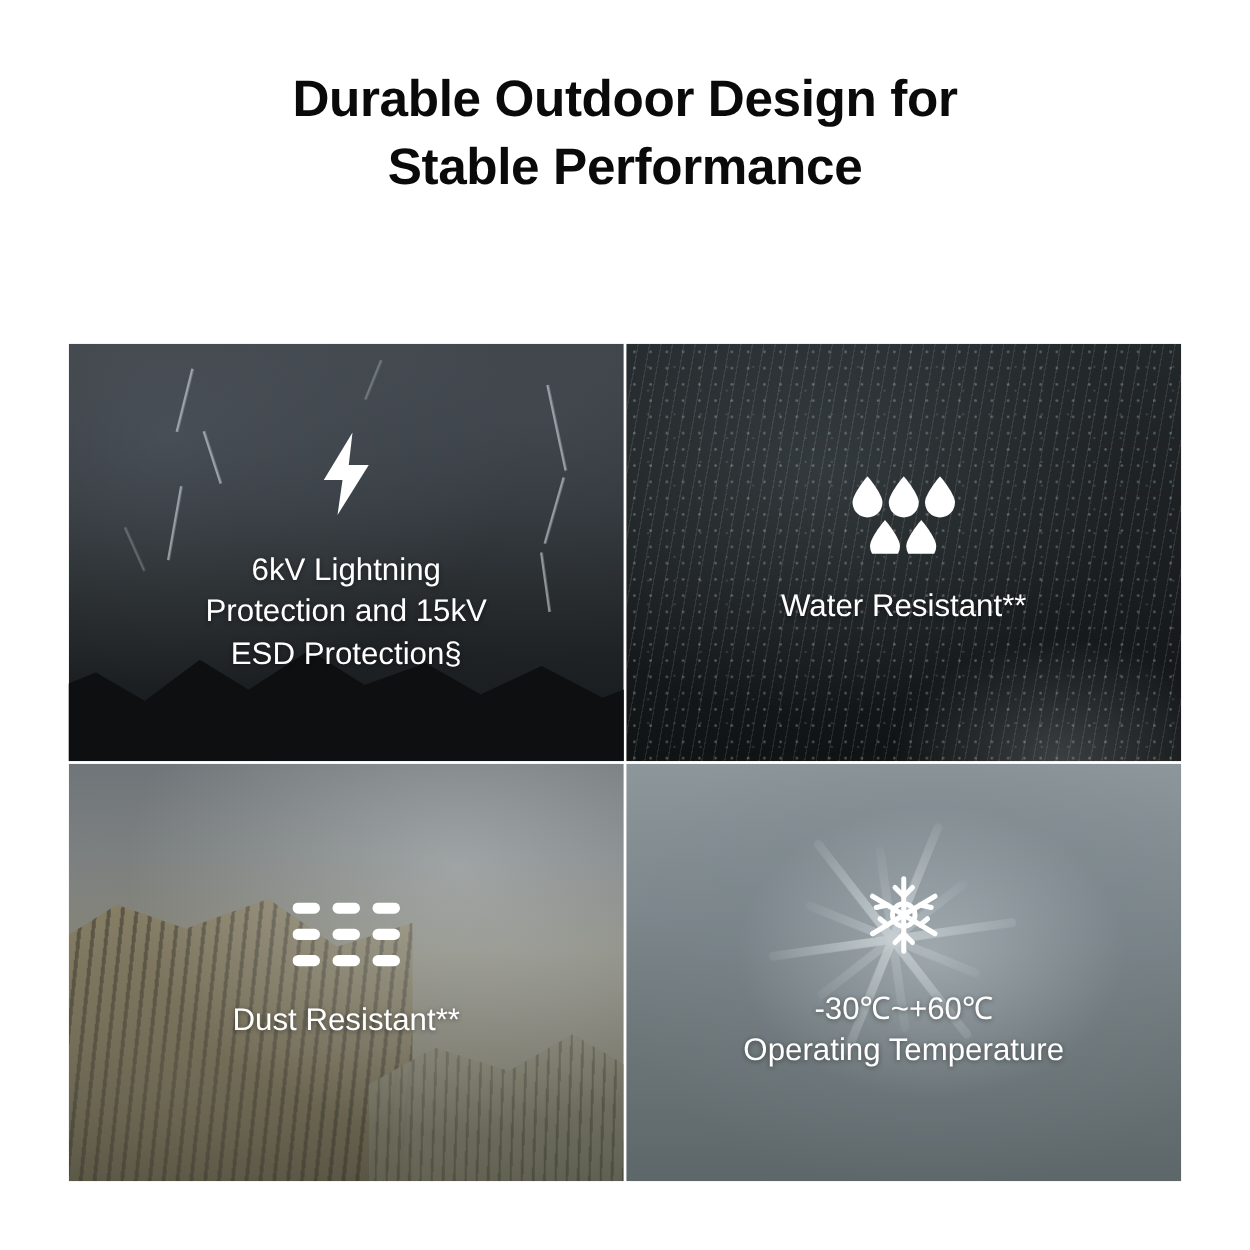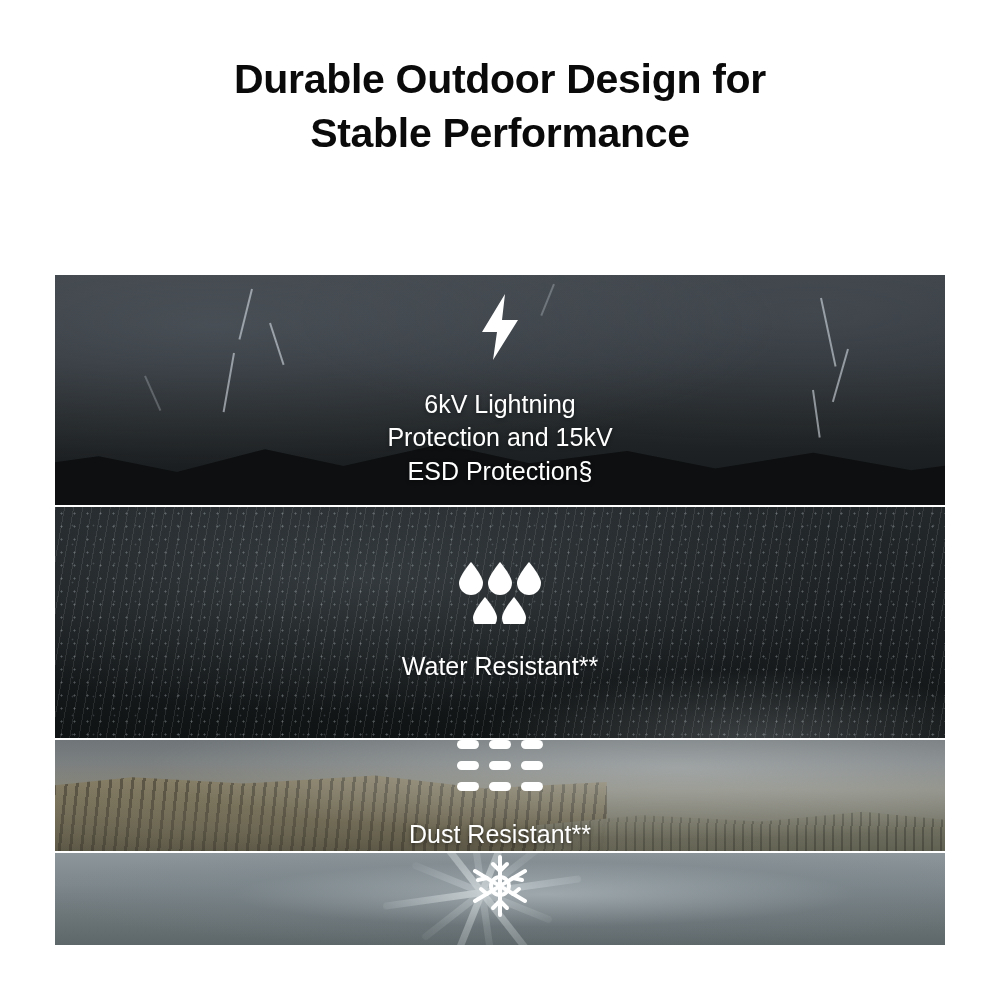--- a/index.html
+++ b/index.html
@@ -33,21 +33,21 @@
     white-space: pre-line;
   }
 
   .grid {
     position: absolute;
     left: 55px;
     top: 275px;
     width: 890px;
     height: 670px;
     display: grid;
-    grid-template-columns: 1fr;
+    grid-template-columns: 1fr 1fr;
     grid-template-rows: 1fr 1fr;
     gap: 2px;
     background: #ffffff;
   }
 
   .cell {
     position: relative;
     overflow: hidden;
     display: flex;
     flex-direction: column;
@@ -324,17 +324,19 @@
               <line x1="26" y1="55" x2="33" y2="48"></line>
               <line x1="40" y1="55" x2="33" y2="48"></line>
               <line x1="11" y1="27" x2="20" y2="25"></line>
               <line x1="14" y1="36" x2="20" y2="41"></line>
               <line x1="55" y1="27" x2="46" y2="25"></line>
               <line x1="52" y1="36" x2="46" y2="41"></line>
             </g>
             <circle cx="33" cy="33" r="9" fill="none" stroke="#ffffff" stroke-width="4"></circle>
           </svg>
         </div>
+        <div class="caption">-30℃~+60℃
+Operating Temperature</div>
       </div>
     </div>
 
   </div>
 </div>
 
 </body></html>

